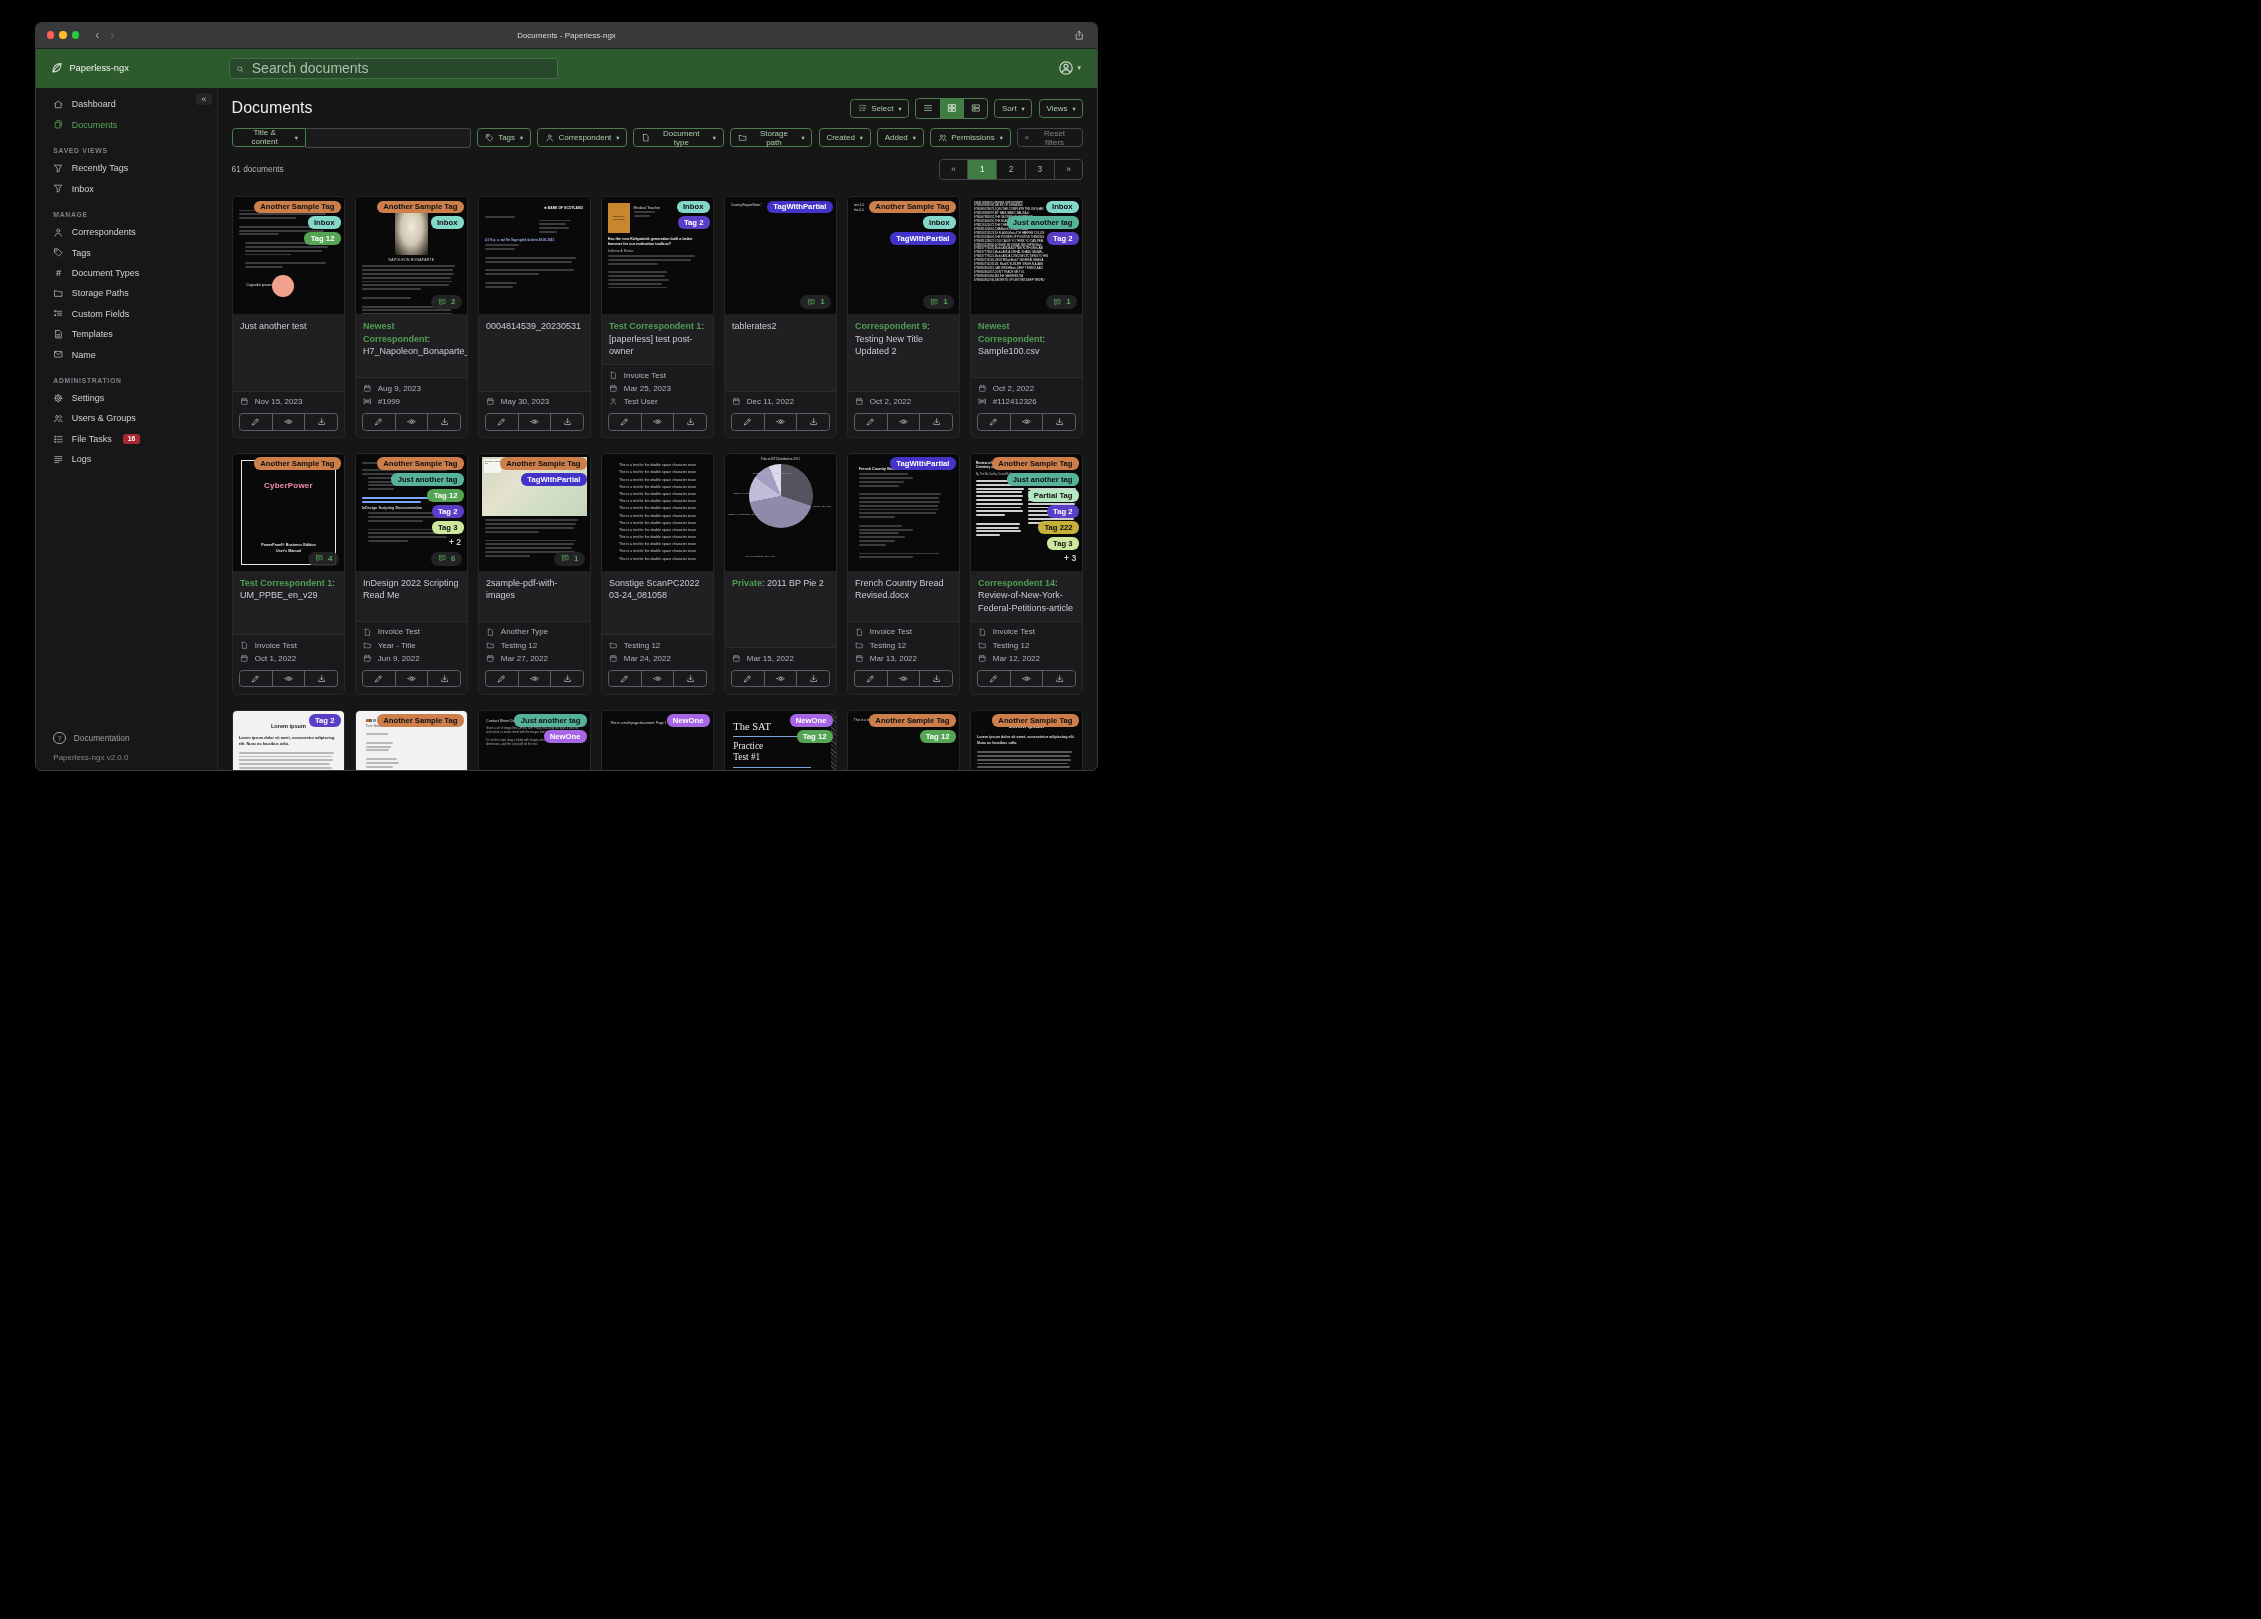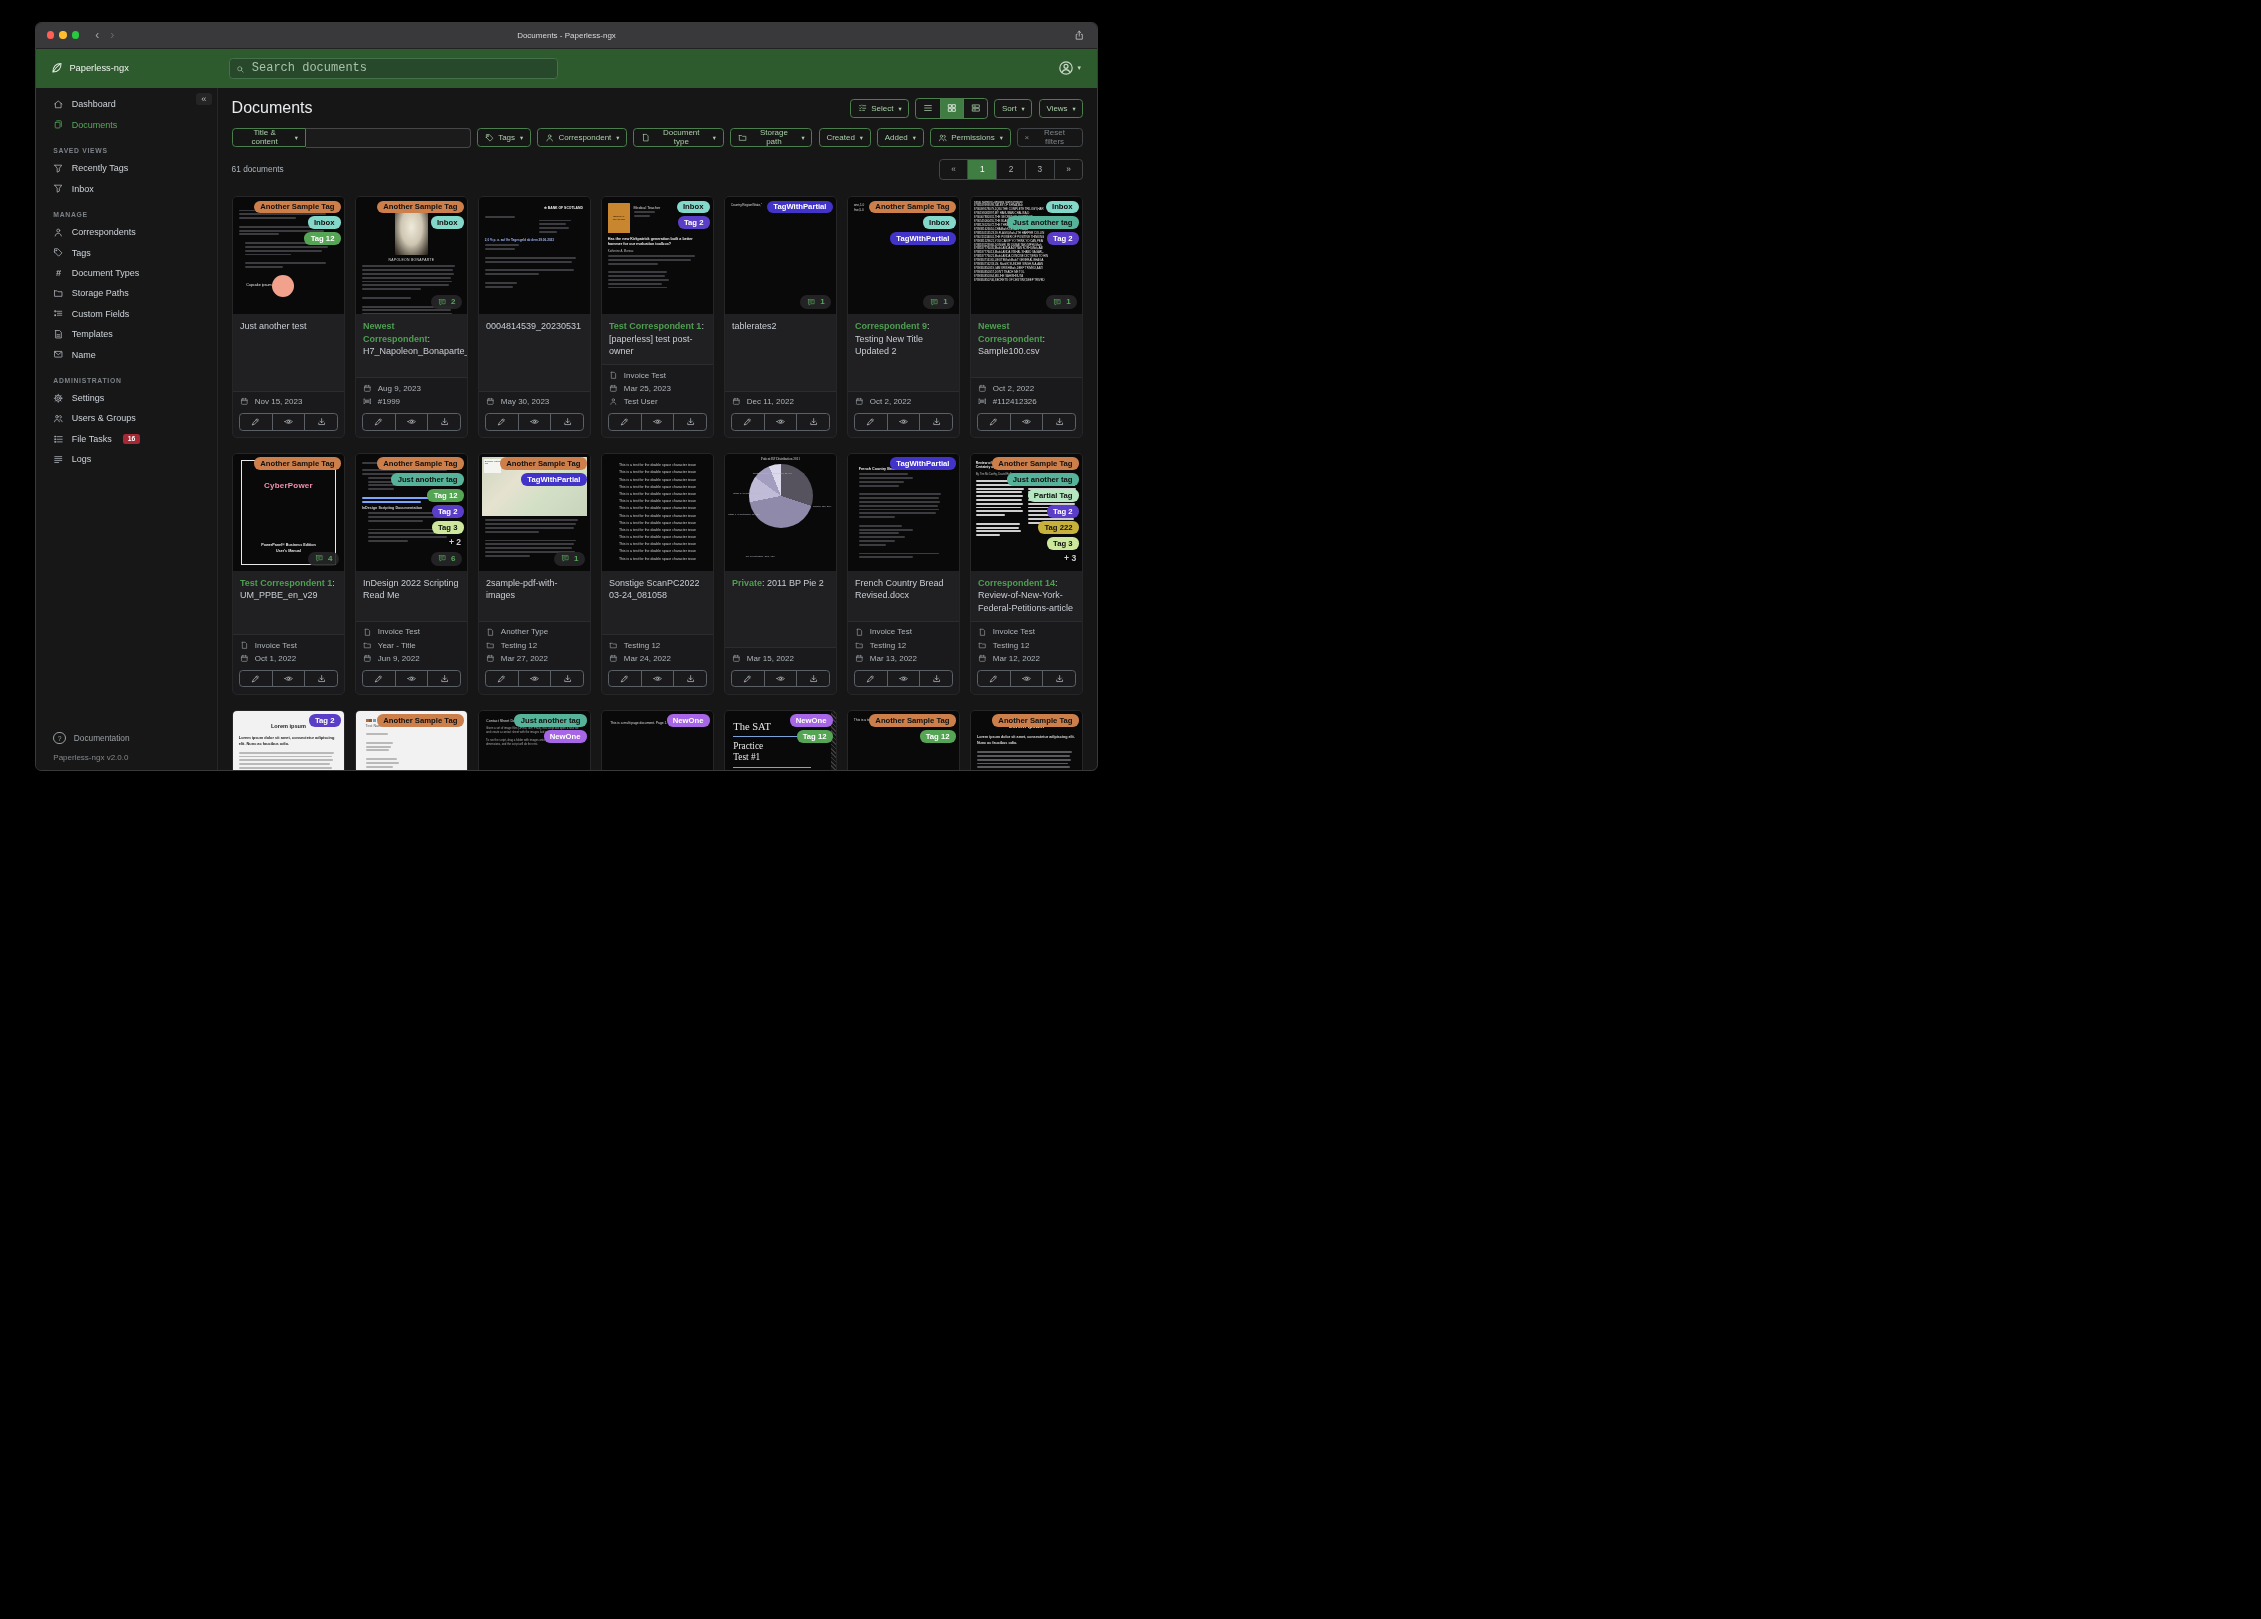--- a/index.html
+++ b/index.html
@@ -16,21 +16,21 @@
   .tb-title{position:absolute;left:0;right:0;text-align:center;color:#d8d8d8;font-size:8px;pointer-events:none;}
   .tb-share{position:absolute;right:12.3px;top:6.2px;color:#c9c9c9;}
   .tb-share .ic{width:10.5px;height:10.5px;}
   
   .appheader{height:39px;background:#2e5b2e;display:flex;align-items:center;position:relative;}
   .brand{display:flex;align-items:center;gap:6.2px;margin-left:13.6px;color:#eef3ee;font-size:9.3px;}
   .brand .ic{width:13.6px;height:13.6px;color:#dfe8df;}
   .search{position:absolute;left:193px;width:315px;height:19px;background:#27482a;border:0.6px solid #44704a;
     border-radius:3.7px;display:flex;align-items:center;padding:0 6.2px;gap:5px;}
   .search .ic{width:8.6px;height:8.6px;color:#a9c2aa;flex:none;}
-  .search input{background:transparent;border:none;outline:none;color:#cfe0cf;font-size:12px;width:100%;font-family:Liberation Mono, monospace;}
+  .search input{background:transparent;border:none;outline:none;color:#cfe0cf;font-size:14px;width:100%;font-family:Liberation Sans, sans-serif;}
   .search input::placeholder{color:#a9c2aa;}
   .avatar{position:absolute;right:16px;display:flex;align-items:center;gap:3.7px;color:#c9d6c9;}
   .avatar .ic{width:16px;height:16px;}
   .avatar .caret{font-size:6.8px;}
   
   .bodyrow{display:flex;height:683px;}
   .sidebar{width:182px;flex:none;background:#171717;border-right:0.6px solid #262626;position:relative;
     display:flex;flex-direction:column;padding-top:6.2px;box-sizing:border-box;}
   .collapse-chip{position:absolute;top:5px;right:5px;background:#252525;color:#b5b5b5;border-radius:3.1px;
     padding:1.2px 5.6px;font-size:9.3px;}
@@ -54,21 +54,21 @@
     height:19px;padding:0 6.8px;display:inline-flex;align-items:center;gap:4.3px;font-family:inherit;cursor:default;}
   .btn .ic{width:9.3px;height:9.3px;}
   .btn .caret{font-size:6.2px;margin-left:0.6px;}
   .btn-group{display:inline-flex;border:0.6px solid #4a7f4d;border-radius:3.7px;overflow:hidden;height:19px;}
   .btn-group button{background:transparent;border:none;border-left:0.6px solid #4a7f4d;color:#a9cfa9;
     width:23.5px;display:flex;align-items:center;justify-content:center;cursor:default;}
   .btn-group button:first-child{border-left:none;}
   .btn-group button.active{background:#3f7d42;color:#fff;}
   .btn-group .ic{width:10px;height:10px;}
   
-  .filterbar{display:flex;gap:6.2px;margin-top:9.3px;align-items:flex-start;flex-wrap:nowrap;}
+  .filterbar{display:flex;gap:6.2px;margin-top:9.3px;align-items:center;flex-wrap:nowrap;}
   .tc-group{display:flex;}
   .tc-group .btn{border-radius:3.7px 0 0 3.7px;}
   .tc-input{width:154px;height:18px;background:#1b1b1b;border:0.6px solid #474747;border-left:none;
     border-radius:0 3.7px 3.7px 0;outline:none;color:#ddd;padding:0 5px;}
   .btn.reset{border-color:#43474a;color:#7e8489;}
   
   .countrow{display:flex;align-items:center;justify-content:space-between;margin-top:11px;color:#adb5bd;font-size:8.3px;}
   .pager{display:inline-flex;border:0.6px solid #43474a;border-radius:3.7px;overflow:hidden;height:19px;}
   .pager span{display:flex;align-items:center;justify-content:center;min-width:20.4px;padding:0 3.7px;
     color:#aeb4ba;font-size:8.3px;border-left:0.6px solid #43474a;}

